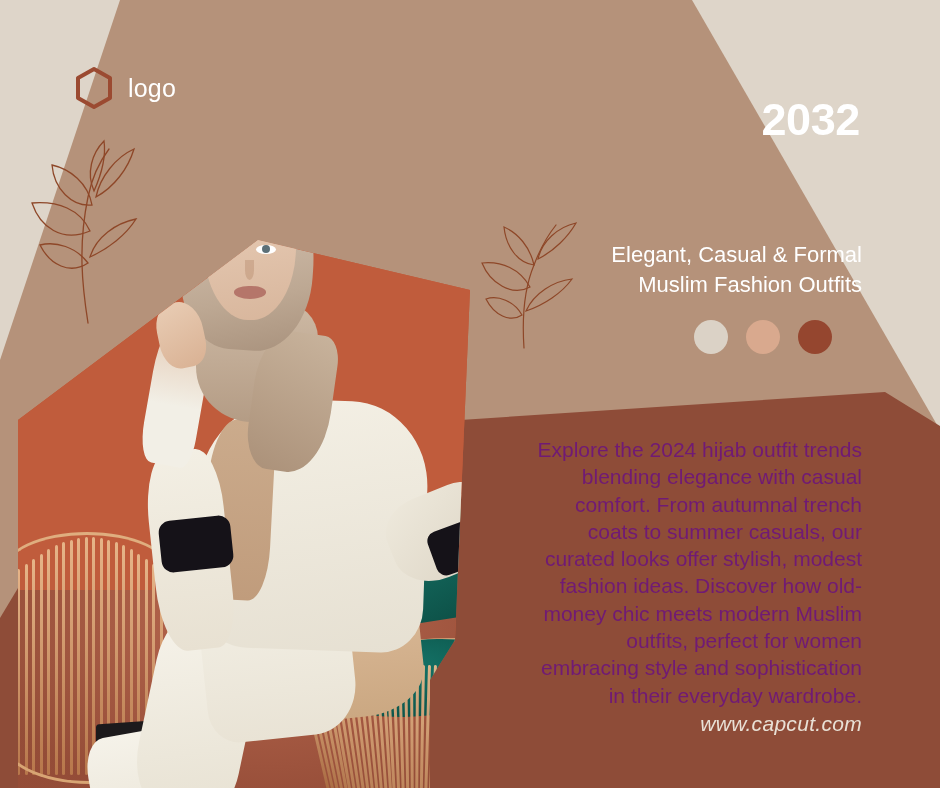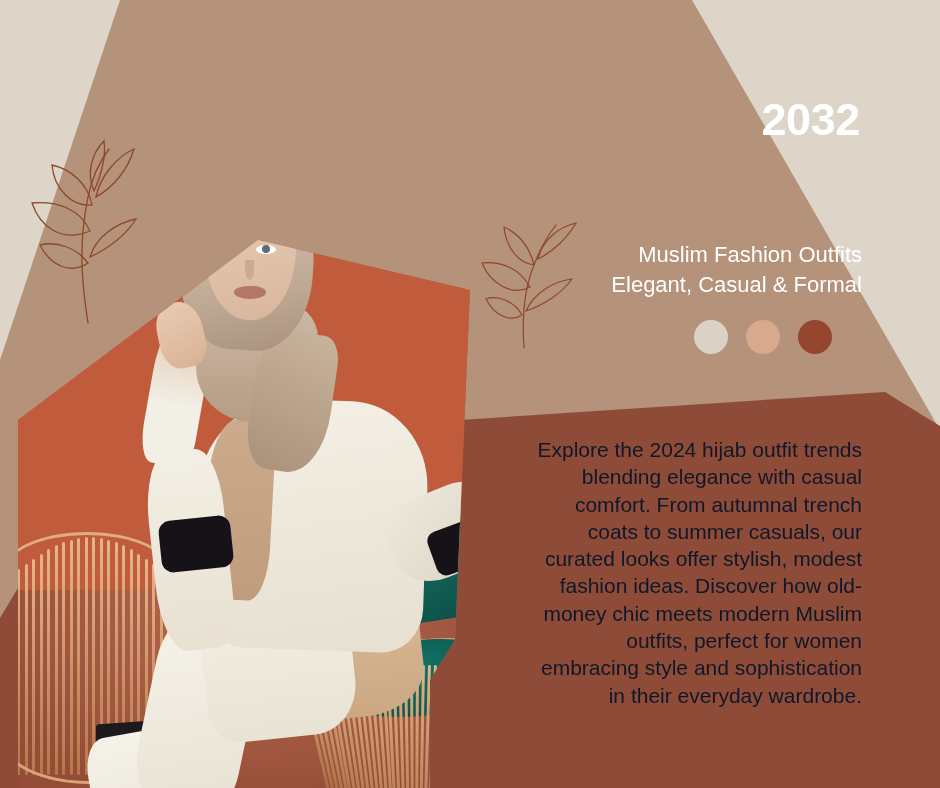--- a/index.html
+++ b/index.html
@@ -137,21 +137,21 @@
   .subtitle{
     position:absolute;right:78px;top:240px;width:400px;
     text-align:right;color:#ffffff;font-size:22px;line-height:1.35;
   }
 
   .swatches{position:absolute;right:108px;top:320px;display:flex;gap:18px;}
   .dot{width:34px;height:34px;border-radius:50%;}
 
   .body-copy{
     position:absolute;right:78px;top:415px;width:330px;
-    text-align:right;color:#0f172a;font-size:21px;line-height:1.30;
+    text-align:right;color:#701a75;font-size:21px;line-height:1.30;
   }
   .url{
     position:absolute;right:78px;top:712px;width:330px;text-align:right;
     color:#e9e1d6;font-size:21px;font-style:italic;letter-spacing:.3px;
   }
 </style>
 </head>
 <body>
 
 <div id="poster">
@@ -293,32 +293,39 @@
     <g fill="none" stroke="#8e4728" stroke-width="1.2" stroke-linecap="round">
       <path d="M54 133 C52 104 54 74 64 50 C70 34 78 20 86 10"></path>
       <path d="M60 72 C50 54 32 46 12 48 C20 68 42 82 60 72Z"></path>
       <path d="M64 50 C60 32 48 18 34 12 C36 32 48 48 64 50Z"></path>
       <path d="M68 44 C84 36 98 22 106 8 C88 12 72 26 68 44Z"></path>
       <path d="M52 100 C44 86 28 80 16 84 C24 100 40 108 52 100Z"></path>
       <path d="M56 96 C74 90 92 78 102 64 C84 66 64 78 56 96Z"></path>
     </g>
   </svg>
 
+  <div class="logo-wrap">
+    <svg class="logo-mark" viewBox="0 0 40 44">
+      <polygon points="20,3 36,12 36,32 20,41 4,32 4,12" fill="none" stroke="#9b4a31" stroke-width="4" stroke-linejoin="round"></polygon>
+    </svg>
+    <span class="logo-text">logo</span>
+  </div>
 
   <div class="headline">
     <span class="l2">2032</span>
   </div>
 
   <div class="subtitle">
+    <div>Elegant, Casual &amp; Formal</div>
     <div>Muslim Fashion Outfits</div>
-    <div>Elegant, Casual &amp; Formal</div>
   </div>
 
   <div class="swatches">
     <span class="dot" id="dot0" style="background: rgb(219, 210, 198);"></span>
     <span class="dot" id="dot1" style="background: rgb(217, 169, 142);"></span>
     <span class="dot" id="dot2" style="background: rgb(149, 70, 47);"></span>
   </div>
 
   <p class="body-copy">Explore the 2024 hijab outfit trends blending elegance with casual comfort. From autumnal trench coats to summer casuals, our curated looks offer stylish, modest fashion ideas. Discover how old-money chic meets modern Muslim outfits, perfect for women embracing style and sophistication in their everyday wardrobe.</p>
 
+  <div class="url">www.capcut.com</div>
 
 </div>
 
 </body></html>

